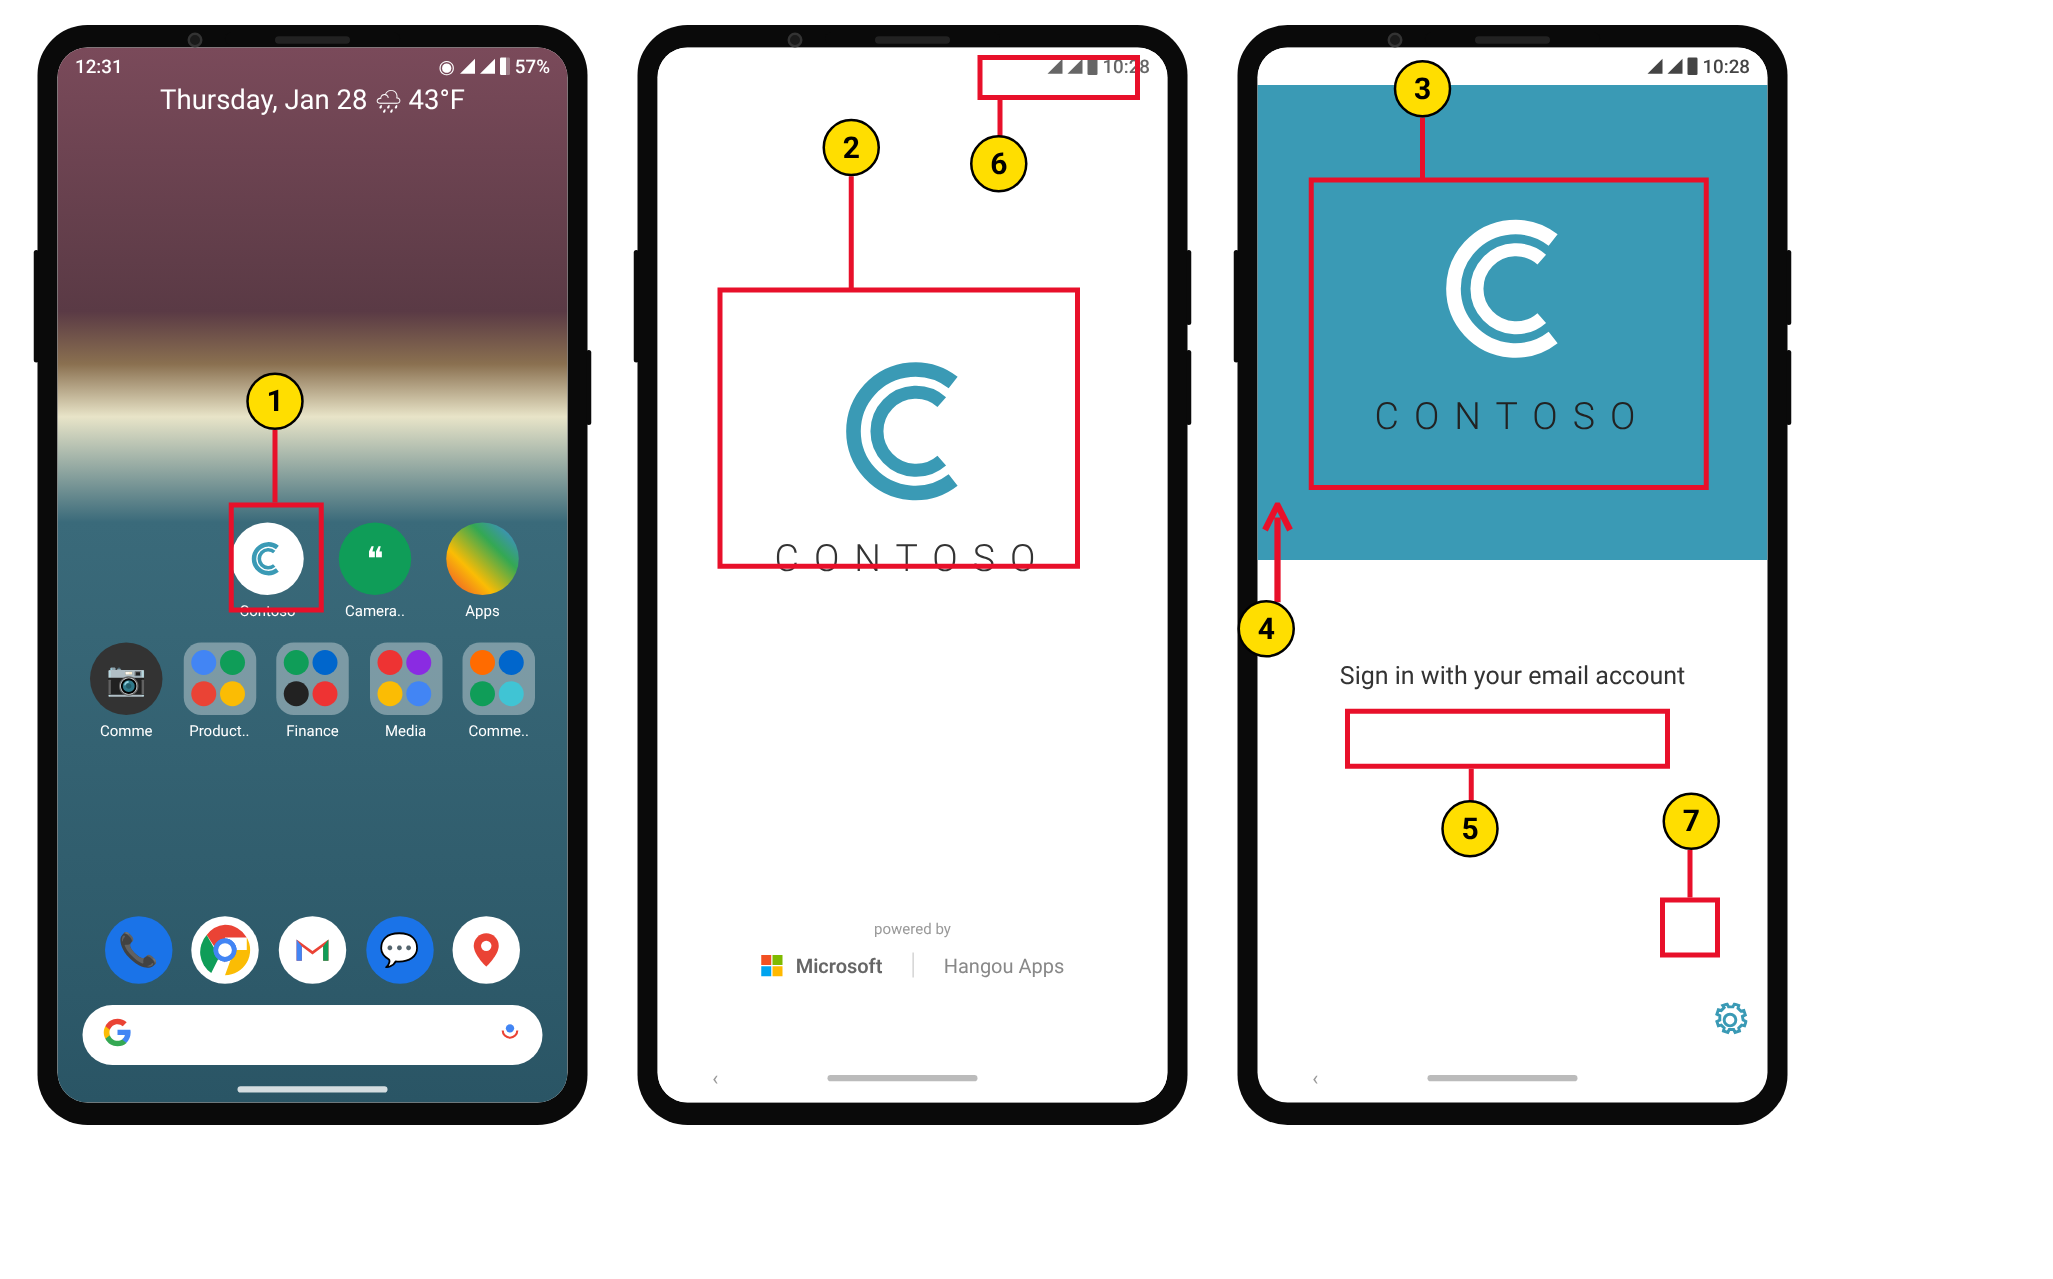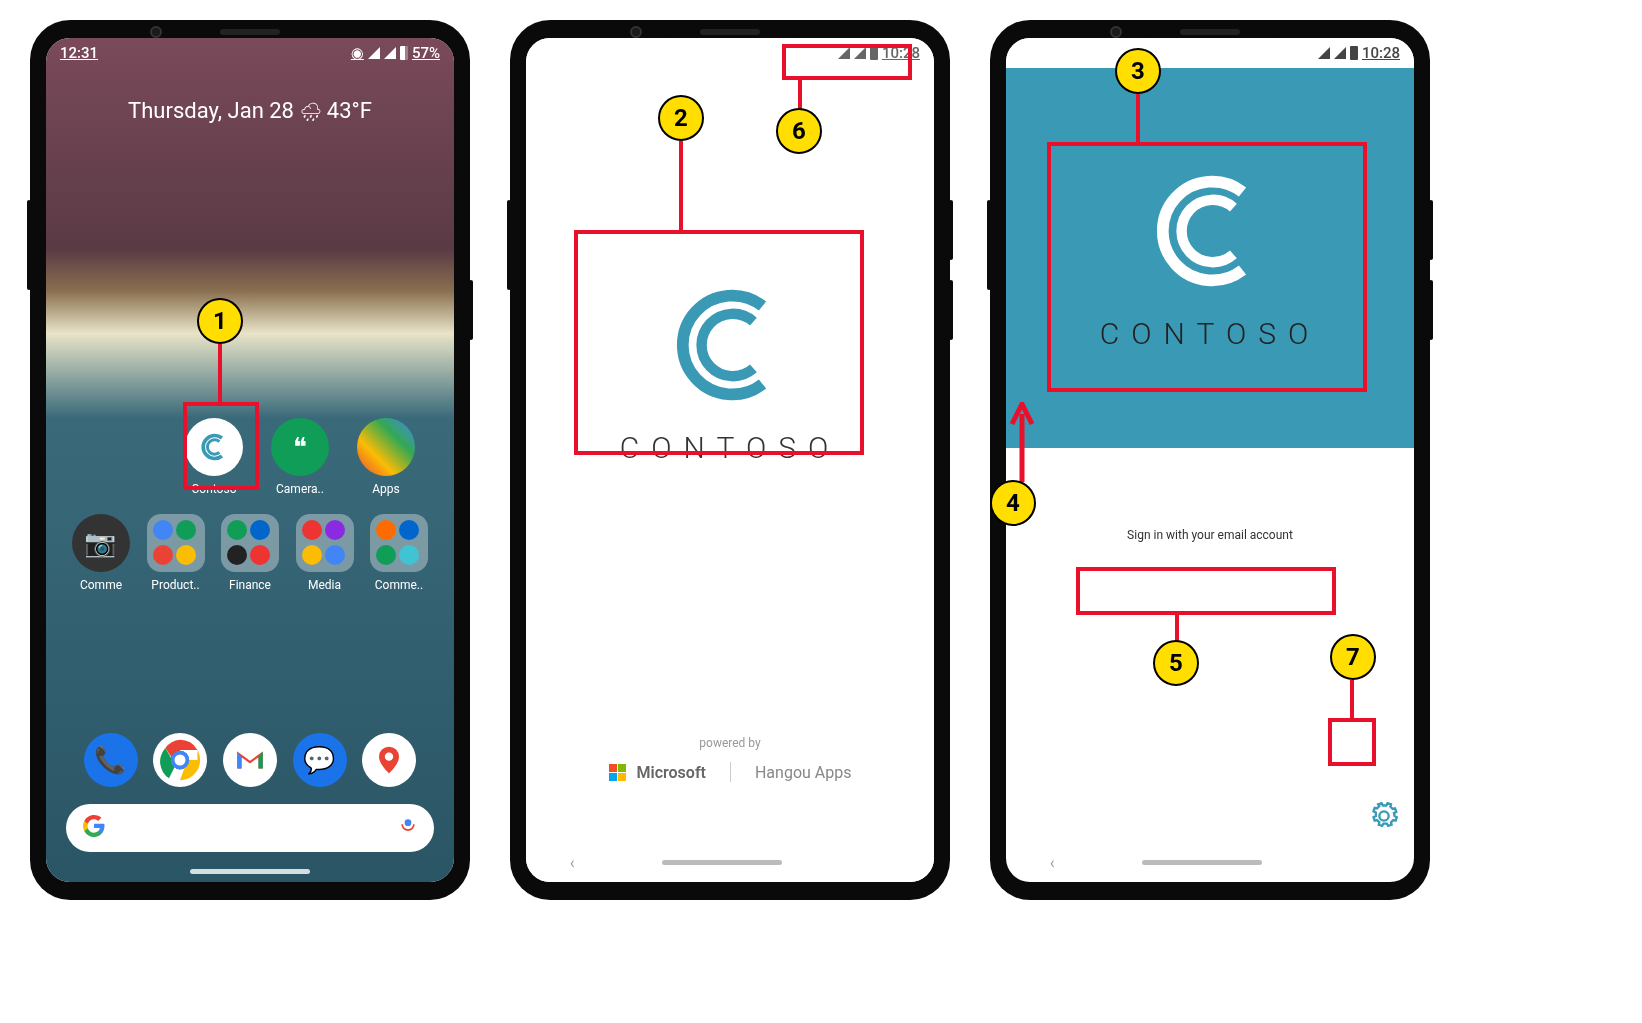--- a/index.html
+++ b/index.html
@@ -8,29 +8,29 @@
 .phone { position:absolute; width:440px; height:880px; border-radius:40px; background:#0a0a0a; padding:18px 16px; }
 .phone-screen { width:100%; height:100%; border-radius:24px; background:#fff; overflow:hidden; position:relative; }
 .notch { position:absolute; top:6px; left:50%; transform:translateX(-50%); width:140px; height:10px; background:#0a0a0a; border-radius:6px; z-index:5; }
 .camera { position:absolute; top:6px; left:120px; width:12px; height:12px; background:#1a1a1a; border-radius:50%; z-index:5; border:2px solid #333;}
 .earpiece{position:absolute;top:9px;left:50%;transform:translateX(-50%);width:60px;height:6px;background:#222;border-radius:3px;z-index:6;}
 .side-btn{position:absolute;background:#0a0a0a;border-radius:2px;}
 .btn-left{left:-3px;top:180px;width:4px;height:90px;}
 .btn-right{right:-3px;top:260px;width:4px;height:60px;}
 .btn-right2{right:-3px;top:180px;width:4px;height:60px;}
 
-.status-bar{height:30px;display:flex;align-items:center;justify-content:space-between;padding:0 14px;font-size:15px;font-weight:500;text-decoration:underline;}
+.status-bar{height:30px;display:flex;align-items:center;justify-content:space-between;padding:0 14px;font-size:15px;font-weight:500;}
 .status-right{display:flex;align-items:center;gap:4px;}
 .tri{width:0;height:0;border-style:solid;border-width:0 0 12px 12px;border-color:transparent transparent currentColor transparent;display:inline-block;}
 .batt{width:8px;height:14px;background:currentColor;display:inline-block;border-radius:1px;}
 
 
 .home-bg{position:absolute;inset:0;background:linear-gradient(180deg,#7a4a5a 0%,#5a3a45 25%,#8a7050 30%,#e8e4c8 35%,#3a6a7a 45%,#2a5565 100%);}
 .home-status{color:#fff;z-index:2;position:relative;}
-.home-date{color:#fff;text-align:center;font-size:22px;font-weight:400;margin-top:30px;position:relative;z-index:2;}
+.home-date{color:#fff;text-align:center;font-size:22px;font-weight:400;position:relative;z-index:2;}
 .home-date .weather{font-size:18px;}
 .app-grid{position:absolute;top:380px;left:0;right:0;padding:0 20px;z-index:2;}
 .app-row{display:flex;justify-content:space-between;margin-bottom:18px;}
 .app{display:flex;flex-direction:column;align-items:center;width:70px;}
 .app-ico{width:58px;height:58px;border-radius:50%;background:#fff;display:flex;align-items:center;justify-content:center;margin-bottom:6px;font-size:26px;}
 .app-lbl{color:#fff;font-size:12px;white-space:nowrap;overflow:hidden;}
 .dock{position:absolute;bottom:95px;left:0;right:0;display:flex;justify-content:space-around;padding:0 30px;}
 .dock .app-ico{width:54px;height:54px;margin:0;}
 .search-bar{position:absolute;bottom:30px;left:20px;right:20px;height:48px;background:#fff;border-radius:24px;display:flex;align-items:center;padding:0 16px;justify-content:space-between;}
 .nav-pill{position:absolute;bottom:8px;left:50%;transform:translateX(-50%);width:120px;height:5px;background:rgba(255,255,255,.8);border-radius:3px;}
@@ -52,21 +52,21 @@
 .nav-bar{height:40px;display:flex;align-items:center;justify-content:space-around;color:#999;}
 .nav-pill-d{width:120px;height:5px;background:#bbb;border-radius:3px;}
 
 
 .signin{position:absolute;inset:0;display:flex;flex-direction:column;}
 .signin .status-bar{color:#444;background:#fff;}
 .signin-top{background:#3a9ab5;flex:0 0 380px;display:flex;flex-direction:column;align-items:center;justify-content:center;}
 .signin-top .contoso-logo-w{width:130px;height:130px;}
 .signin-top .contoso-text{color:#222;}
 .signin-body{flex:1;display:flex;flex-direction:column;align-items:center;padding-top:80px;}
-.signin-label{font-size:12px;color:#333;margin-bottom:16px;}
+.signin-label{font-size:20px;color:#333;margin-bottom:16px;}
 .signin-btn{background:#3a9ab5;color:#fff;padding:12px 90px;font-size:17px;border:none;cursor:pointer;}
 .gear-ico{position:absolute;bottom:52px;right:16px;width:28px;height:28px;color:#3a9ab5;}
 .badge{width:46px;height:46px;border-radius:50%;background:#ffde00;border:2px solid #000;display:flex;align-items:center;justify-content:center;font-size:24px;font-weight:700;position:absolute;z-index:22;}
 .red-box{position:absolute;border:4px solid #e8102a;z-index:21;}
 .red-line{position:absolute;background:#e8102a;z-index:21;}
 .red-arrow{position:absolute;z-index:21;}
 
 
 .folder-ico{width:58px;height:58px;border-radius:14px;background:rgba(255,255,255,.35);display:flex;flex-wrap:wrap;padding:6px;gap:3px;margin-bottom:6px;}
 .folder-ico>div{width:20px;height:20px;border-radius:50%;}

